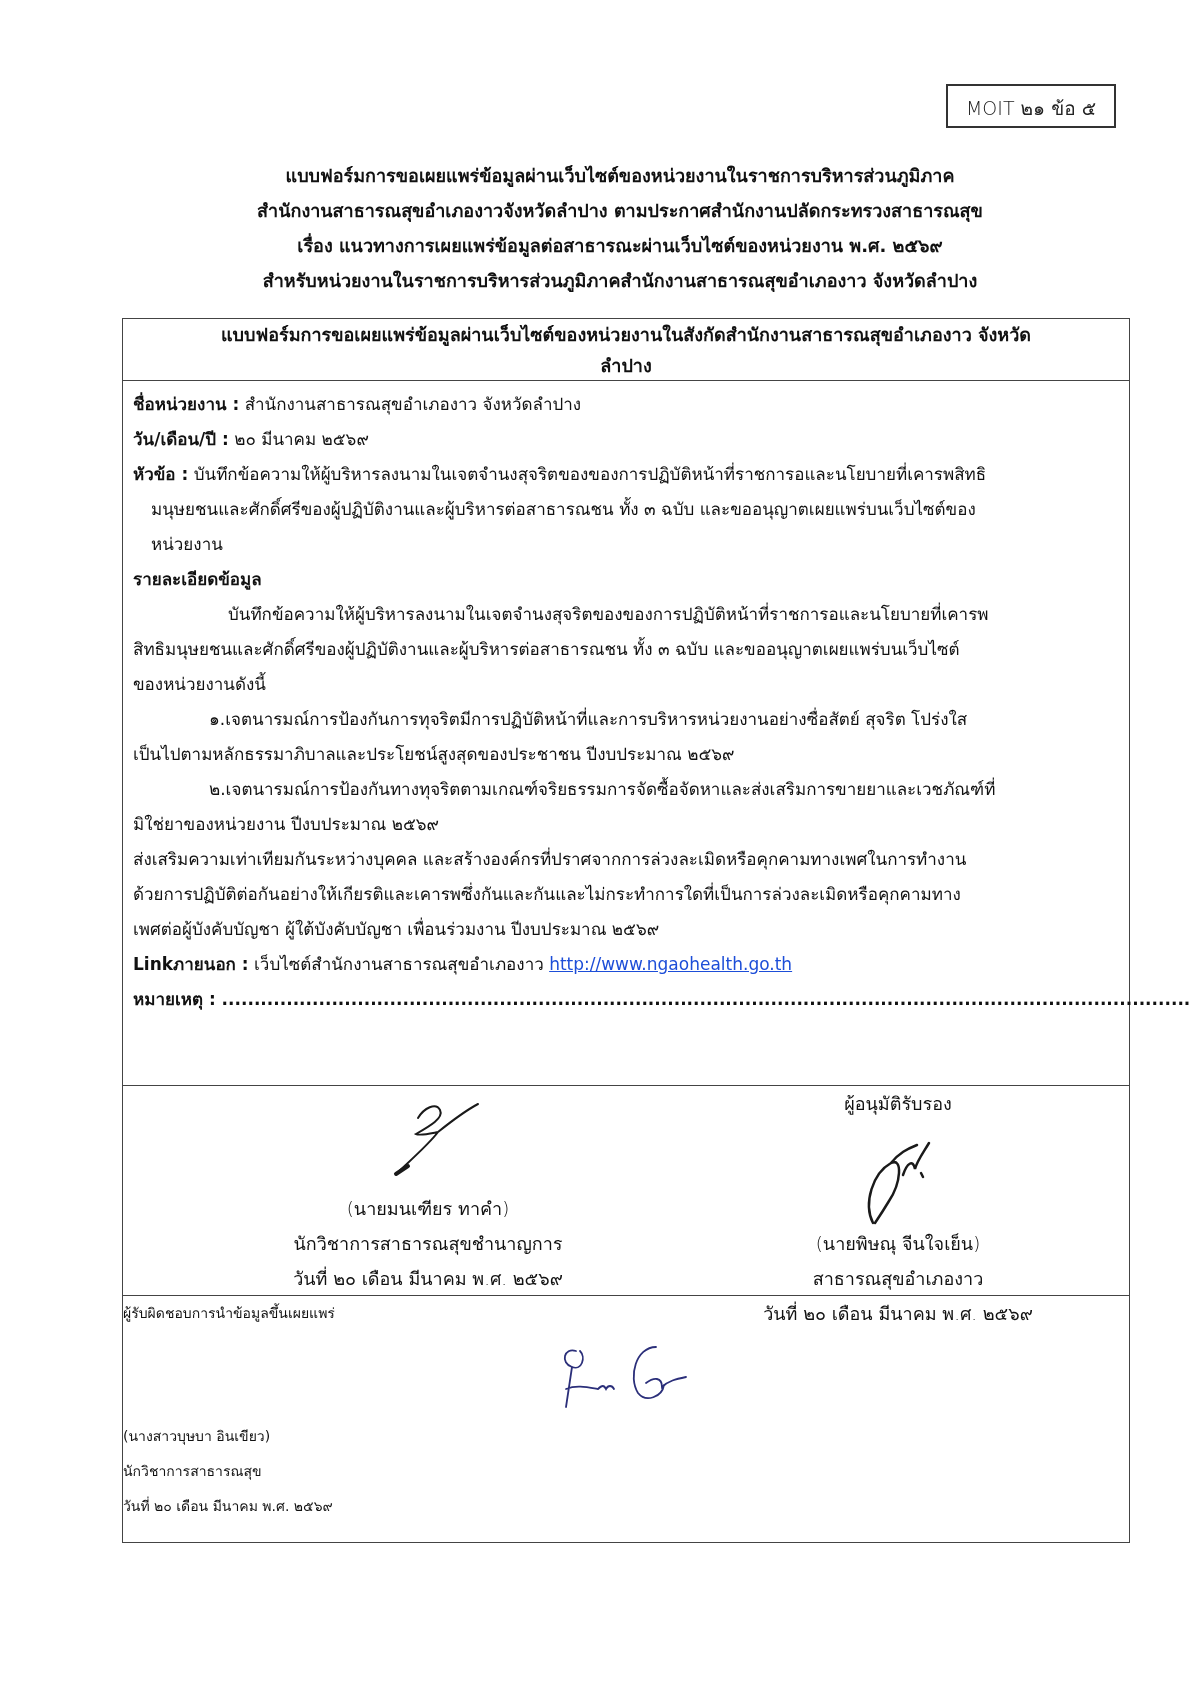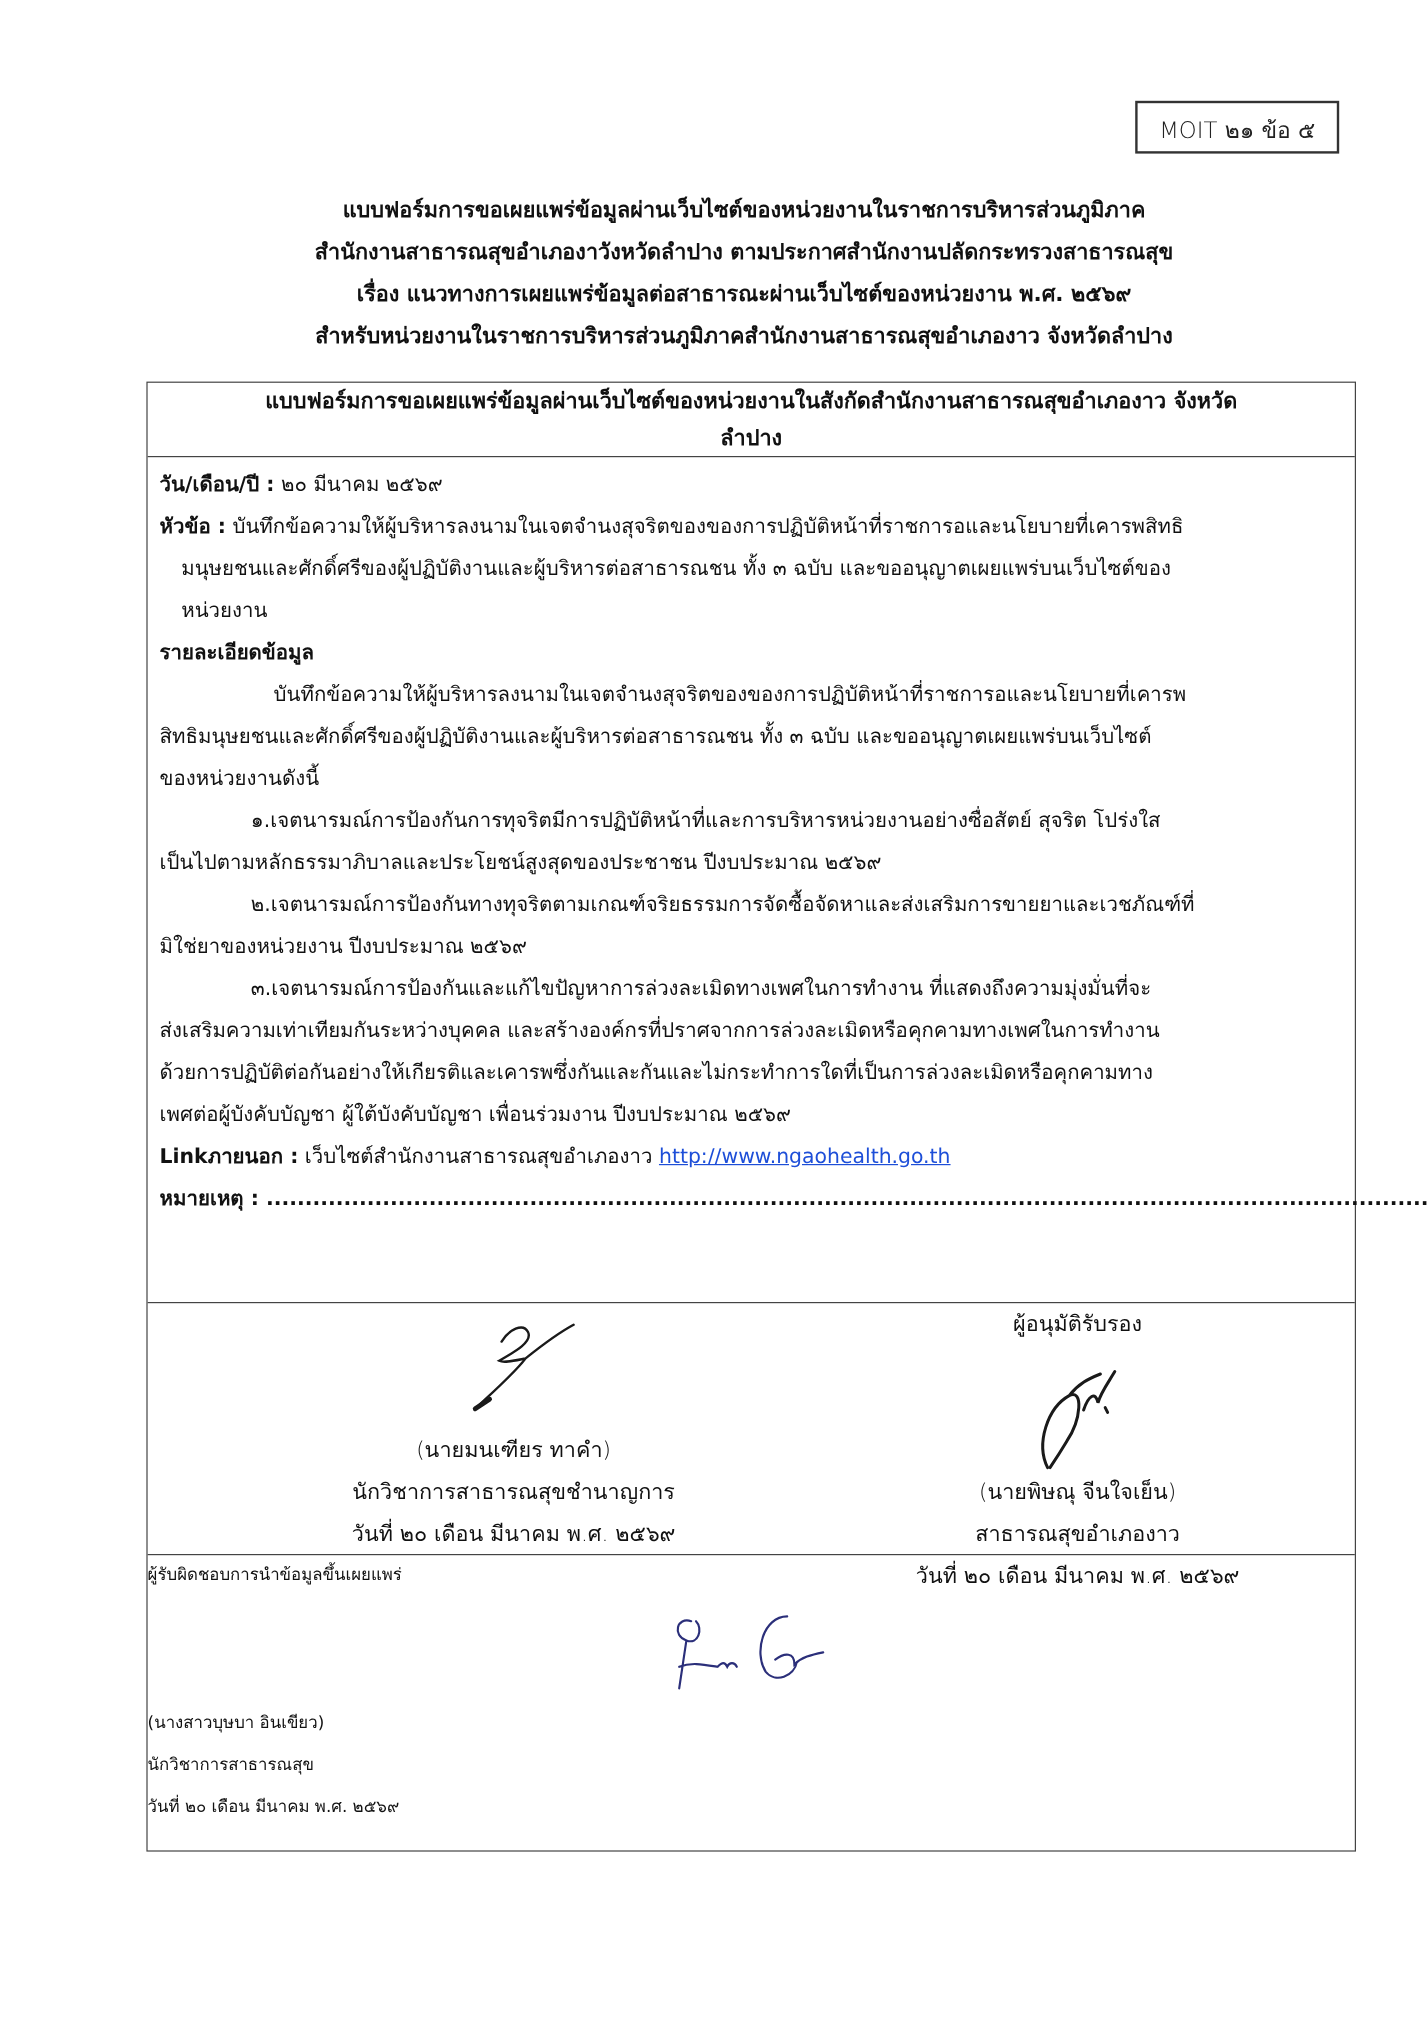--- a/index.html
+++ b/index.html
@@ -48,52 +48,54 @@
   </style>
 </head>
 <body>
 
 <div class="moit-box">
   <span>MOIT ๒๑ ข้อ ๕</span>
 </div>
 
 <div class="heading">
   <div class="line">แบบฟอร์มการขอเผยแพร่ข้อมูลผ่านเว็บไซต์ของหน่วยงานในราชการบริหารส่วนภูมิภาค</div>
-  <div class="line">สำนักงานสาธารณสุขอำเภองาวังหวัดลำปาง ตามประกาศสำนักงานปลัดกระทรวงสาธารณสุข</div>
+  <div class="line">สำนักงานสาธารณสุขอำเภองาวจังหวัดลำปาง ตามประกาศสำนักงานปลัดกระทรวงสาธารณสุข</div>
   <div class="line">เรื่อง  แนวทางการเผยแพร่ข้อมูลต่อสาธารณะผ่านเว็บไซต์ของหน่วยงาน พ.ศ. ๒๕๖๙</div>
   <div class="line">สำหรับหน่วยงานในราชการบริหารส่วนภูมิภาคสำนักงานสาธารณสุขอำเภองาว  จังหวัดลำปาง</div>
 </div>
 
 <div class="form-table">
 
   <div class="row row-title">
     <div>แบบฟอร์มการขอเผยแพร่ข้อมูลผ่านเว็บไซต์ของหน่วยงานในสังกัดสำนักงานสาธารณสุขอำเภองาว  จังหวัด</div>
     <div>ลำปาง</div>
   </div>
 
   <div class="row row-info">
+    <div class="line">
+      <span class="lbl">ชื่อหน่วยงาน :</span><span> สำนักงานสาธารณสุขอำเภองาว  จังหวัดลำปาง</span>
+    </div>
     <div class="line">
       <span class="lbl">วัน/เดือน/ปี  :</span><span>  ๒๐  มีนาคม  ๒๕๖๙</span>
     </div>
     <div class="line">
       <span class="lbl">หัวข้อ :</span><span> บันทึกข้อความให้ผู้บริหารลงนามในเจตจำนงสุจริตของของการปฏิบัติหน้าที่ราชการอและนโยบายที่เคารพสิทธิ</span>
     </div>
     <div class="line indent1">มนุษยชนและศักดิ์ศรีของผู้ปฏิบัติงานและผู้บริหารต่อสาธารณชน ทั้ง ๓ ฉบับ และขออนุญาตเผยแพร่บนเว็บไซต์ของ</div>
     <div class="line indent1">หน่วยงาน</div>
 
     <div class="line lbl">รายละเอียดข้อมูล</div>
     <div class="line indent-para">บันทึกข้อความให้ผู้บริหารลงนามในเจตจำนงสุจริตของของการปฏิบัติหน้าที่ราชการอและนโยบายที่เคารพ</div>
     <div class="line">สิทธิมนุษยชนและศักดิ์ศรีของผู้ปฏิบัติงานและผู้บริหารต่อสาธารณชน ทั้ง ๓ ฉบับ และขออนุญาตเผยแพร่บนเว็บไซต์</div>
     <div class="line">ของหน่วยงานดังนี้</div>
 
     <div class="line indent-item">๑.เจตนารมณ์การป้องกันการทุจริตมีการปฏิบัติหน้าที่และการบริหารหน่วยงานอย่างซื่อสัตย์ สุจริต โปร่งใส</div>
     <div class="line">เป็นไปตามหลักธรรมาภิบาลและประโยชน์สูงสุดของประชาชน ปีงบประมาณ ๒๕๖๙</div>
     <div class="line indent-item">๒.เจตนารมณ์การป้องกันทางทุจริตตามเกณฑ์จริยธรรมการจัดซื้อจัดหาและส่งเสริมการขายยาและเวชภัณฑ์ที่</div>
     <div class="line">มิใช่ยาของหน่วยงาน ปีงบประมาณ ๒๕๖๙</div>
-    <div class="line indent-item">๓.เจตนารมณ์การป้องกันและแก้ไขปัญหาการล่วงละเมิดทางเพศในการทำงาน ที่แสดงถึงความมุ่งมั่นที่จะ</div>
     <div class="line">ส่งเสริมความเท่าเทียมกันระหว่างบุคคล และสร้างองค์กรที่ปราศจากการล่วงละเมิดหรือคุกคามทางเพศในการทำงาน</div>
     <div class="line">ด้วยการปฏิบัติต่อกันอย่างให้เกียรติและเคารพซึ่งกันและกันและไม่กระทำการใดที่เป็นการล่วงละเมิดหรือคุกคามทาง</div>
     <div class="line">เพศต่อผู้บังคับบัญชา ผู้ใต้บังคับบัญชา เพื่อนร่วมงาน ปีงบประมาณ ๒๕๖๙</div>
 
     <div class="line">
       <span class="lbl">Linkภายนอก :</span><span> เว็บไซต์สำนักงานสาธารณสุขอำเภองาว </span><span class="link">http://www.ngaohealth.go.th</span>
     </div>
     <div class="line">
       <span class="lbl">หมายเหตุ :</span><span class="lbl dots"> ......................................................................................................................................................</span>
     </div>

